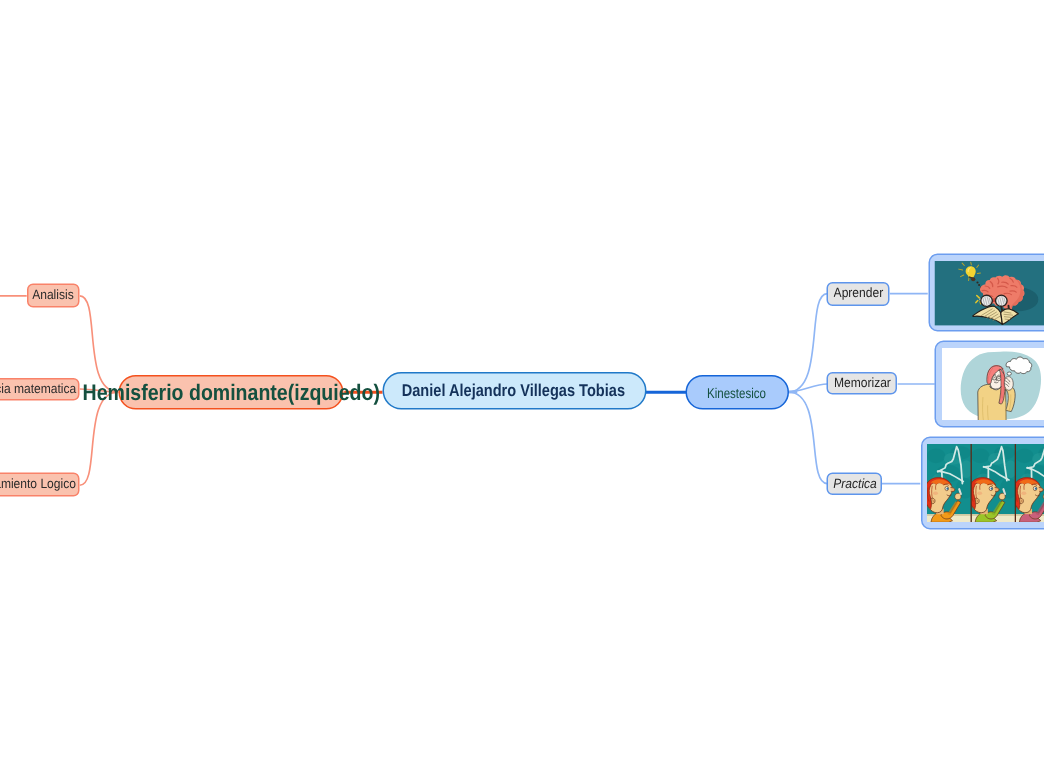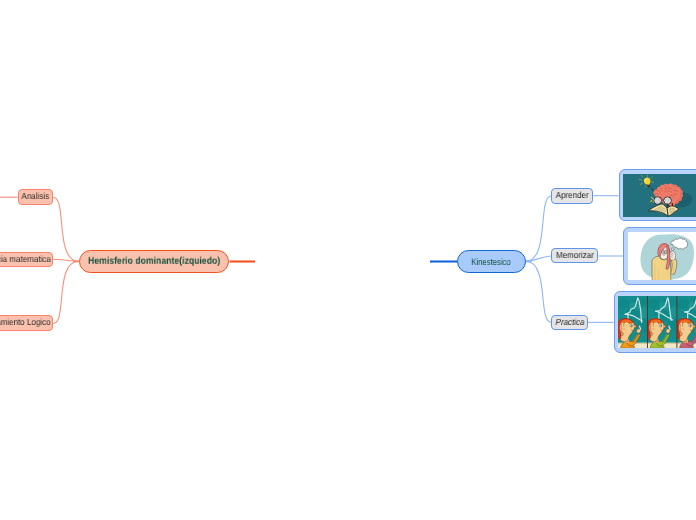--- a/index.html
+++ b/index.html
@@ -11,21 +11,21 @@
         white-space:nowrap;line-height:1;}
   .node span{will-change:transform;}
   .card{position:absolute;box-sizing:border-box;overflow:hidden;}
 
   .root{left:254.5px;top:248.3px;width:176px;height:24.6px;border-radius:13px;
         background:#CCE9FB;border:1.7px solid #2079C8;color:#14325A;
         font-weight:bold;font-size:11.4px;}
   .root span{display:inline-block;transform:scaleX(0.853) translateY(0.8px);transform-origin:center;}
   .branch-left{left:78.6px;top:249.8px;width:150.6px;height:22.8px;border-radius:11.5px;
         background:#FAC2AE;border:1.7px solid #F4511E;color:#14503F;
-        font-weight:bold;font-size:10px;}
+        font-weight:bold;font-size:15px;}
   .branch-left span{display:inline-block;transform:scaleX(0.868) translateY(0.8px);transform-origin:center;}
   .branch-right{left:457.2px;top:250px;width:68.4px;height:22.5px;border-radius:11.5px;
         background:#A9CBFC;border:1.6px solid #1565D8;color:#14503F;
         font-weight:normal;font-size:9.4px;}
   .branch-right span{display:inline-block;transform:scaleX(0.82);transform-origin:center;}
   .leaf-left{background:#FAC2AE;border:1.05px solid #F98269;color:#2B2B2B;
         border-radius:4px;font-size:8.9px;}
   .leaf-right{background:#e5e5e5;border:1.1px solid #5E95EC;color:#242424;
         border-radius:4px;font-size:8.9px;}
   .leaf-left span,.leaf-right span{display:inline-block;transform:scaleX(0.905);transform-origin:center;}
@@ -68,20 +68,23 @@
       <path d="M525.5,261.3 C550.0,261.3 537.2,322.4 551.5,322.4"></path>
     </g>
 
     <g stroke="#8FB6F5" fill="none" stroke-width="1.1">
       <path d="M593.2,195.7 L618.5,195.7"></path>
       <path d="M598.4,256.0 L623.2,256.0"></path>
       <path d="M587.8,322.4 L613.5,322.4"></path>
     </g>
   </svg>
 
+  <div class="node root">
+    <span>Daniel Alejandro Villegas Tobias</span>
+  </div>
 
   <div class="node branch-left">
     <span>Hemisferio dominante(izquiedo)</span>
   </div>
   <div class="node leaf-left" id="lf0">
     <span>Analisis</span>
   </div>
   <div class="node leaf-left" id="lf1">
     <span>Inteligencia matematica</span>
   </div>

